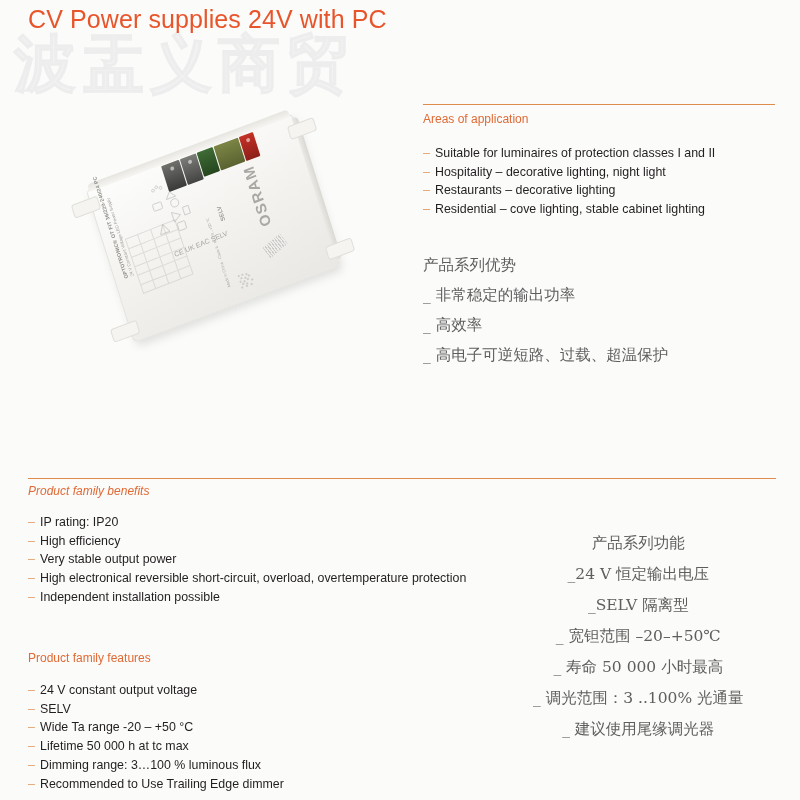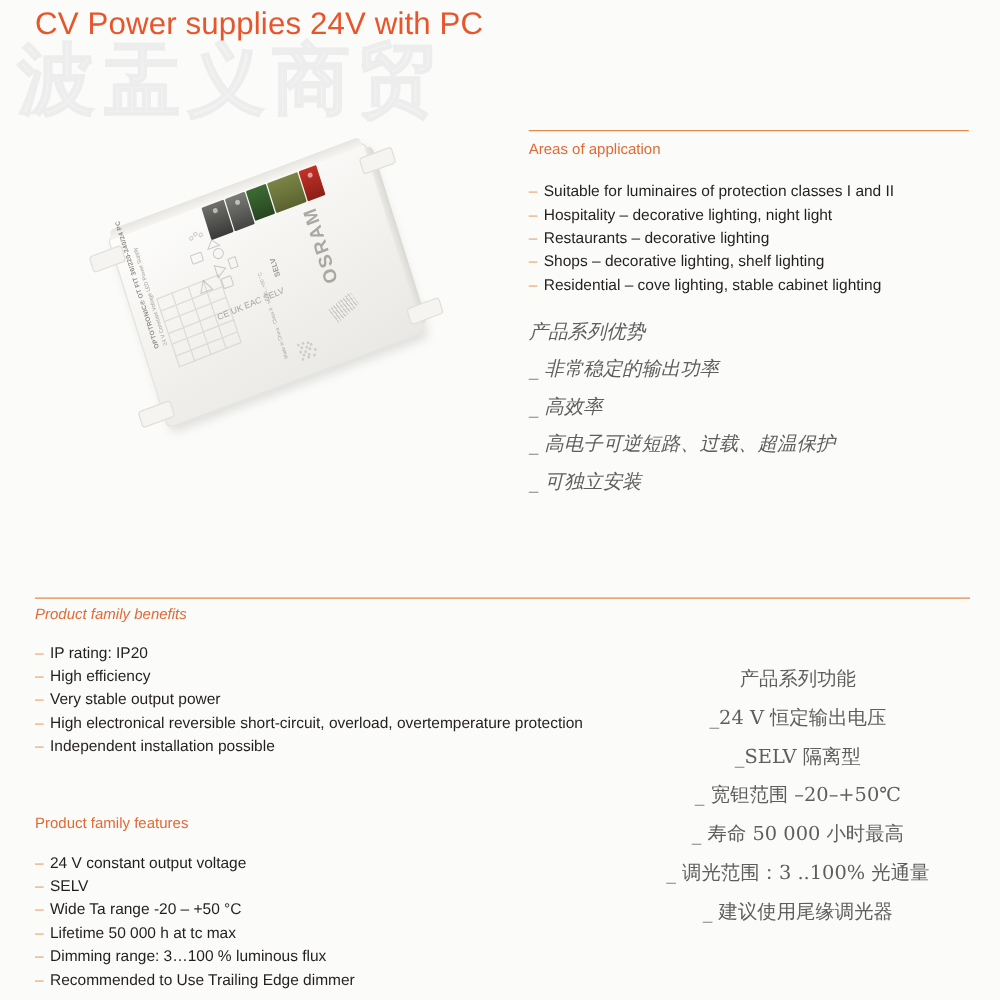--- a/index.html
+++ b/index.html
@@ -413,31 +413,30 @@
     </div>
   </div>
 
   <div class="rule" style="left:423px; top:104px; width:352px;"></div>
   <div class="section-title" style="left:423px; top:112px;">Areas of application</div>
   <div class="bullets" style="left:423px; top:144px;">
     <ul>
       <li><span class="dash">–</span><span>Suitable for luminaires of protection classes I and II</span></li>
       <li><span class="dash">–</span><span>Hospitality – decorative lighting, night light</span></li>
       <li><span class="dash">–</span><span>Restaurants – decorative lighting</span></li>
-      <li><span class="dash">–</span><span>Shops – decorative lighting, shelf lighting</span></li>
+      <li><span class="dash">–</span></li>
       <li><span class="dash">–</span><span>Residential –  cove lighting, stable cabinet lighting</span></li>
     </ul>
   </div>
 
-  <div class="cn-block" style="left:423px; top:250px;font-style:italic;">
+  <div class="cn-block" style="left:423px; top:250px;">
     <div class="cn-line">产品系列优势</div>
     <div class="cn-line">_ 非常稳定的输出功率</div>
     <div class="cn-line">_ 高效率</div>
     <div class="cn-line">_ 高电子可逆短路、过载、超温保护</div>
-    <div class="cn-line">_ 可独立安装</div>
   </div>
 
   <div class="rule" style="left:28px; top:478px; width:748px;"></div>
   <div class="section-title" style="left:28px; top:484px;font-style:italic;">Product family benefits</div>
   <div class="bullets" style="left:28px; top:513px;">
     <ul>
       <li><span class="dash">–</span><span>IP rating: IP20</span></li>
       <li><span class="dash">–</span><span>High efficiency</span></li>
       <li><span class="dash">–</span><span>Very stable output power</span></li>
       <li><span class="dash">–</span><span>High electronical reversible short-circuit, overload, overtemperature protection</span></li>

